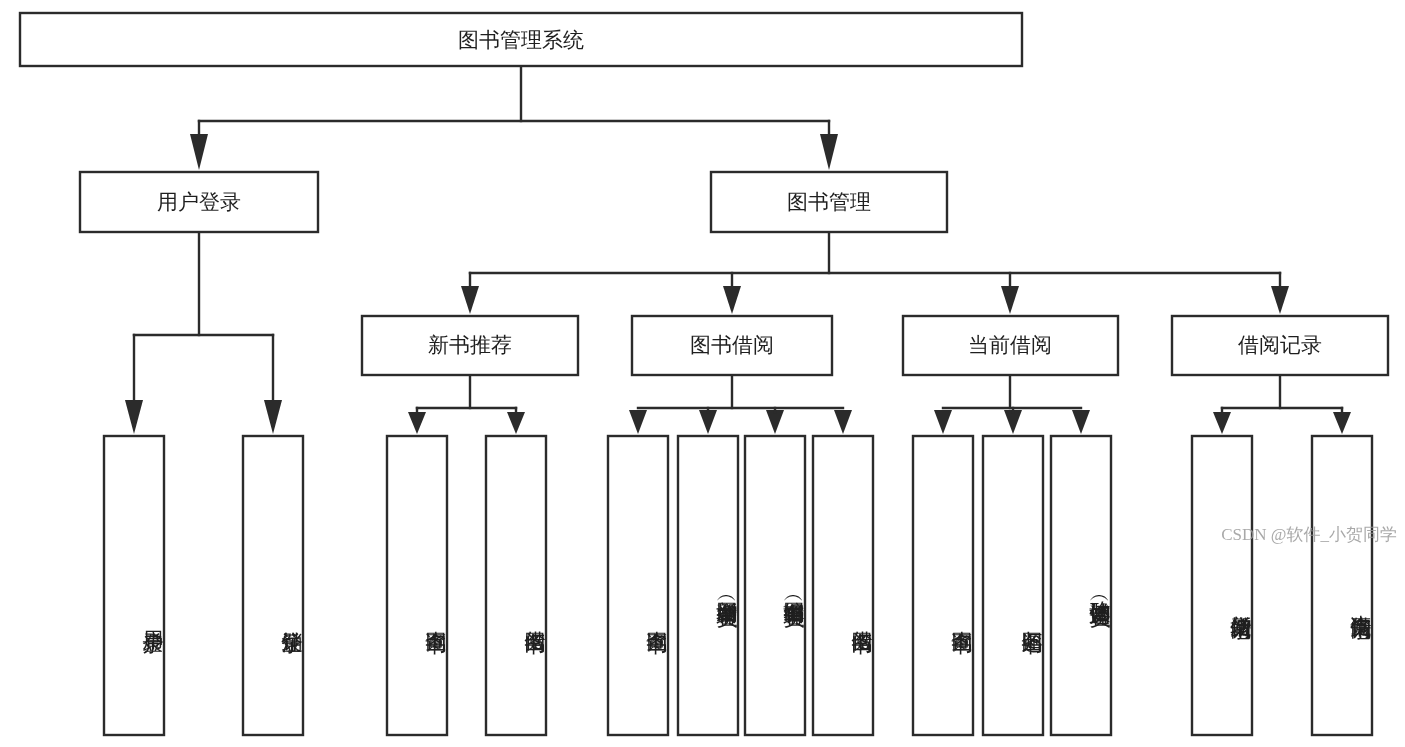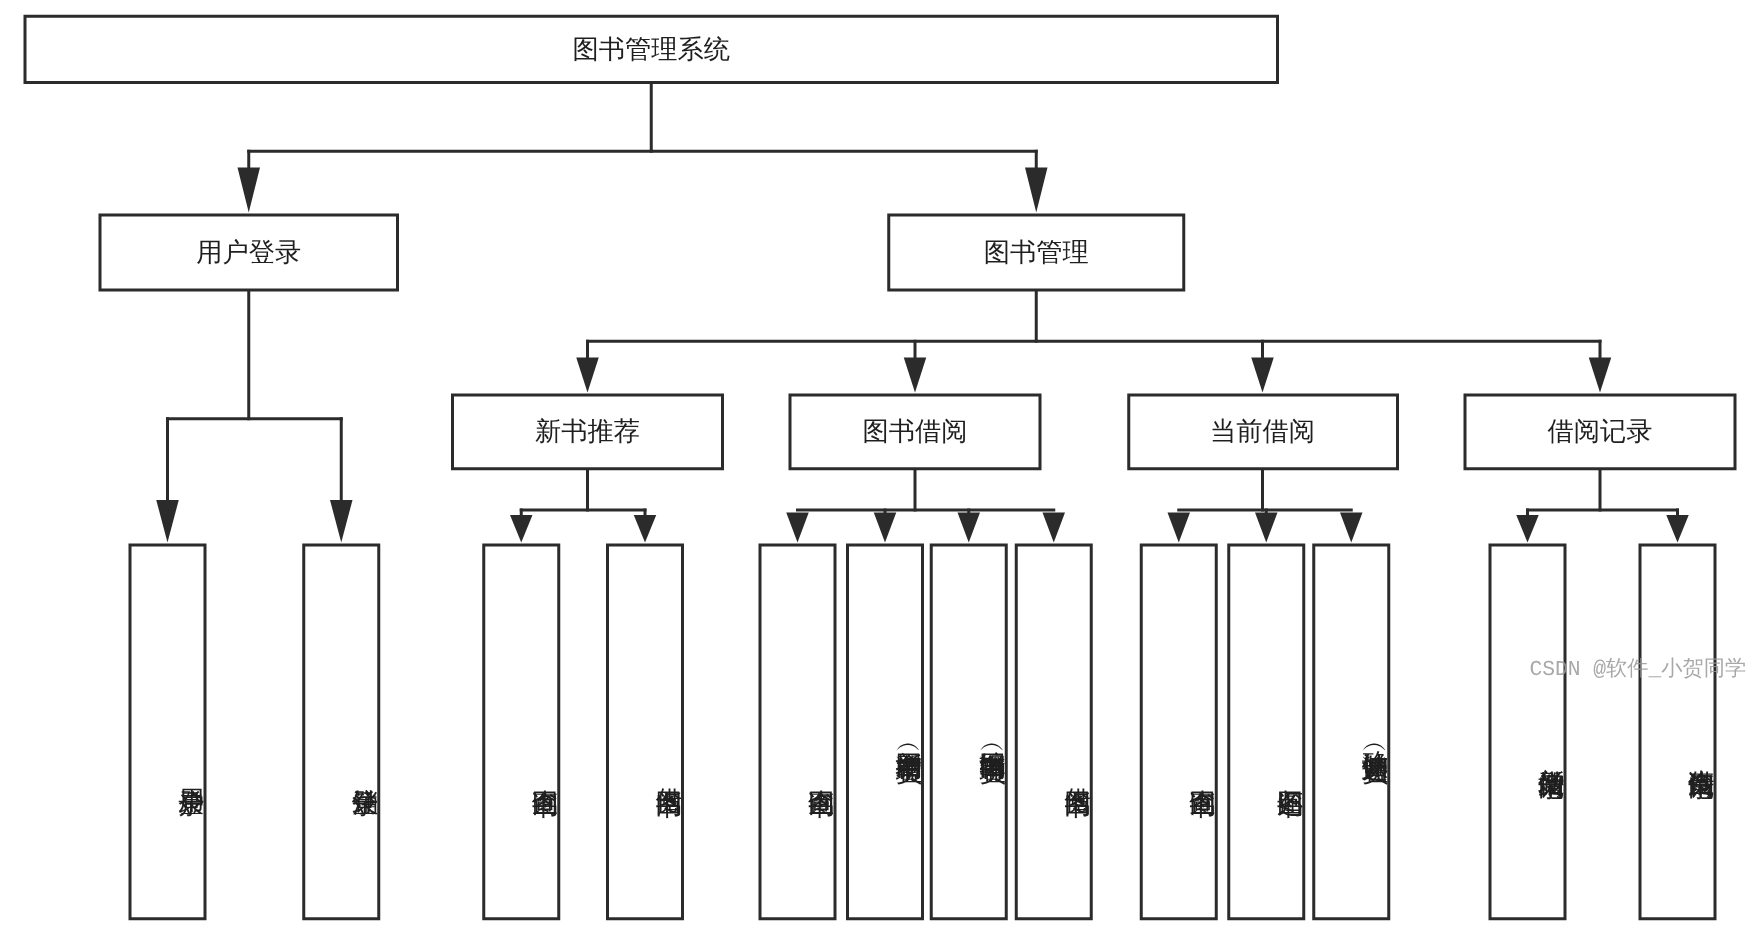--- a/index.html
+++ b/index.html
@@ -60,21 +60,21 @@
     white-space: nowrap;
     display: flex;
     align-items: flex-start;
     justify-content: center;
     pointer-events: none;
   }
   .watermark {
     position: absolute;
     right: 8px;
     bottom: 4px;
-    font-family: Liberation Mono, monospace;
+    font-family: Liberation Serif, serif;
     font-size: 17px;
     color: #9a9a9a;
     opacity: 0.85;
     white-space: nowrap;
   }
 </style>
 </head>
 <body>
 
 <div id="diagram-root">

